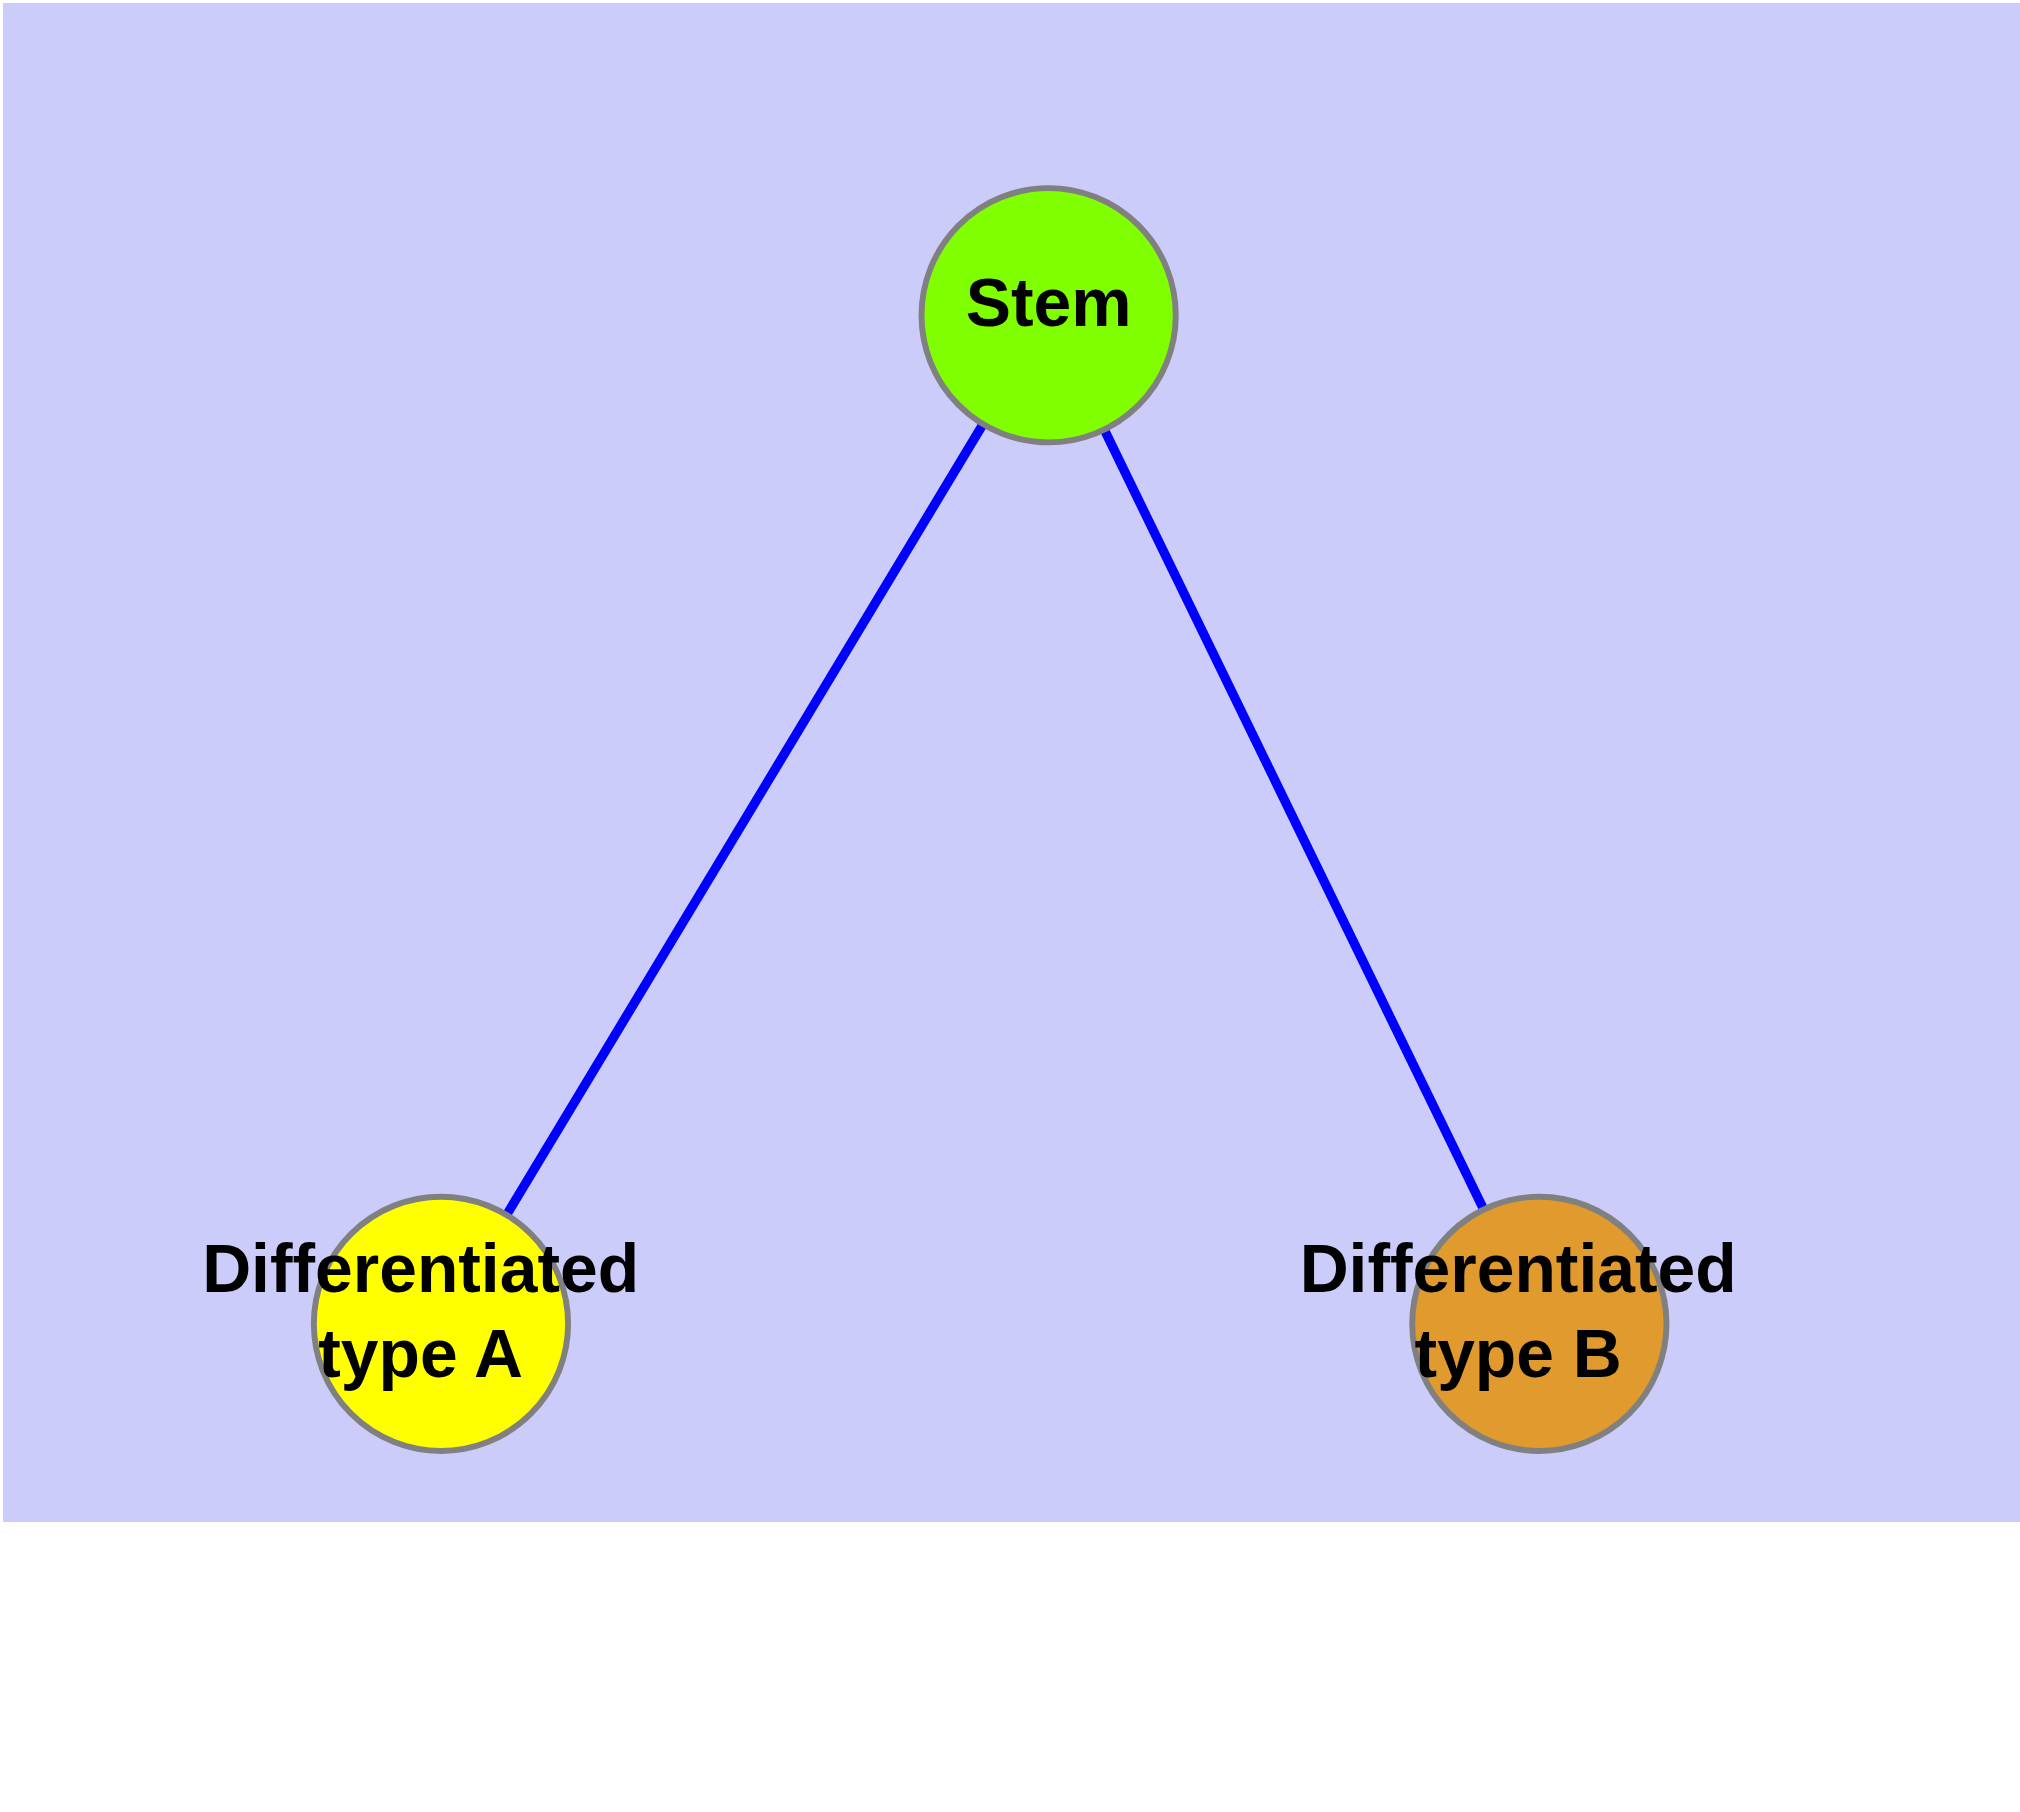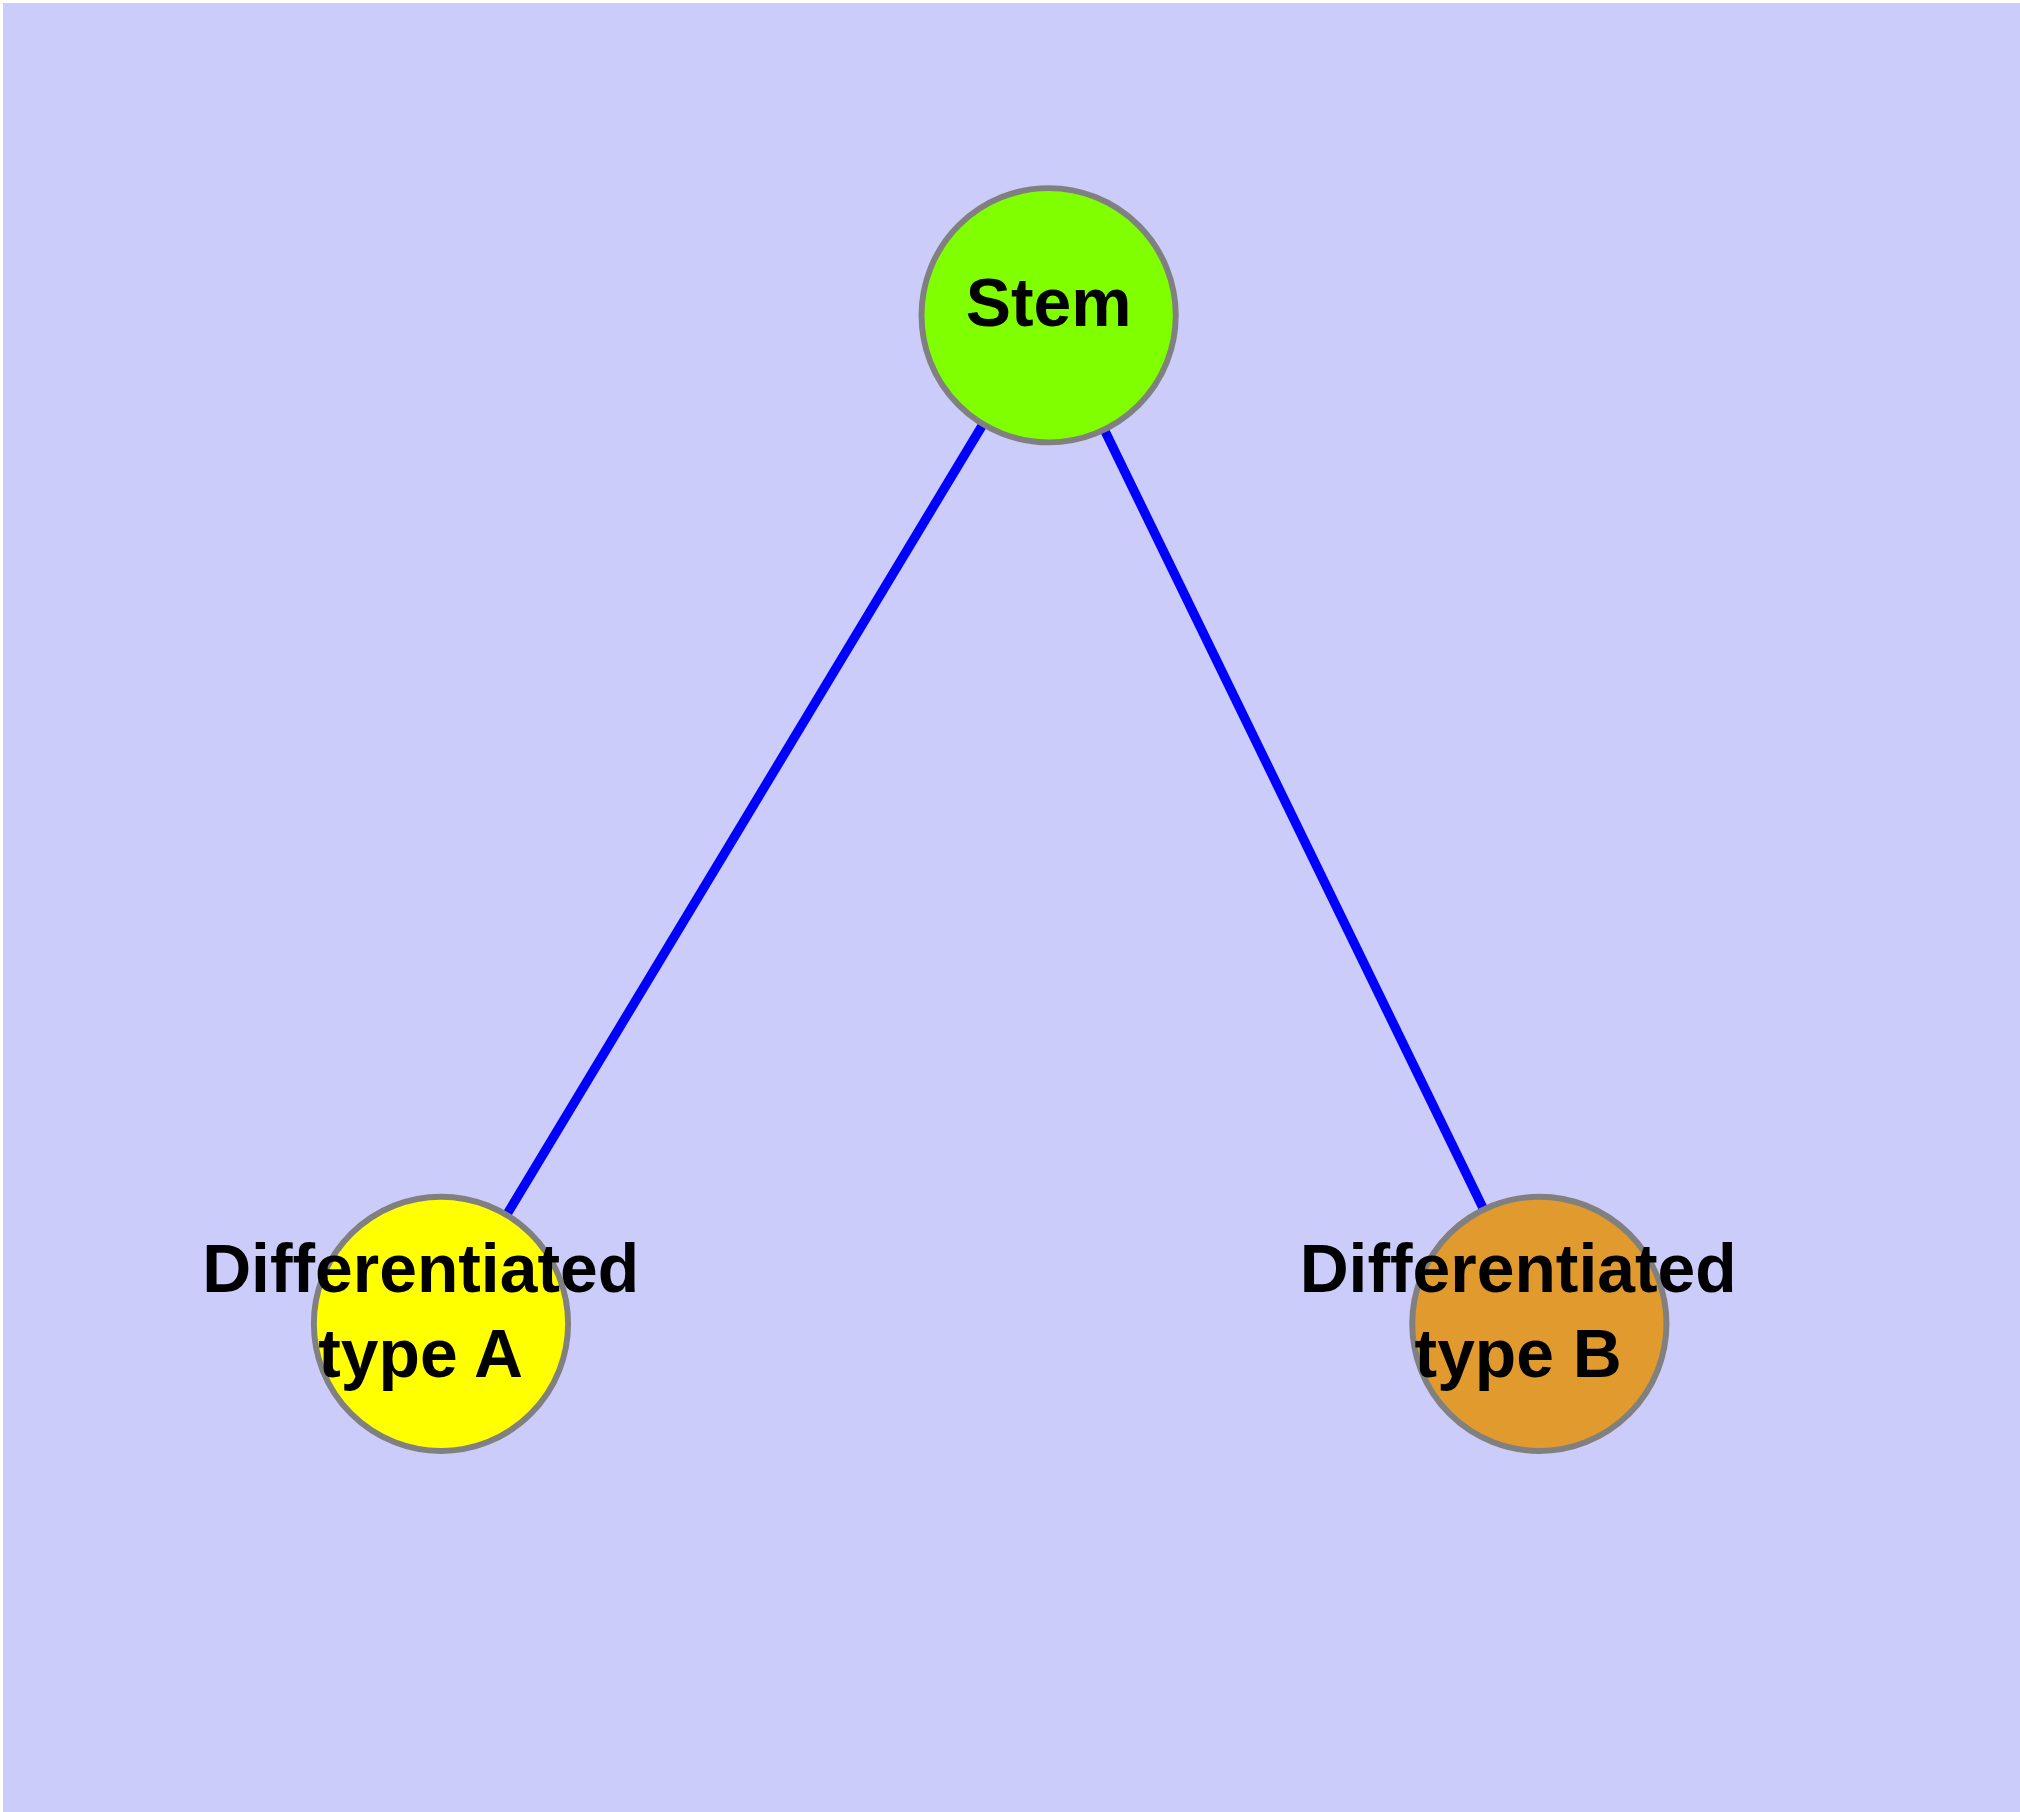--- a/index.html
+++ b/index.html
@@ -4,21 +4,21 @@
 <title>Cell Differentiation Graph</title>
 <style>
   html, body {
     margin: 0;
     padding: 0;
     background: #ffffff;
   }
   #canvas {
     position: relative;
     width: 2021px;
-    height: 1812px;
+    height: 1522px;
     background: #ffffff;
     overflow: hidden;
     font-family: "Liberation Sans", sans-serif;
   }
   #plot-bg {
     position: absolute;
     left: 2.5px;
     top: 2.5px;
     width: 2018px;
     height: 1810px;

